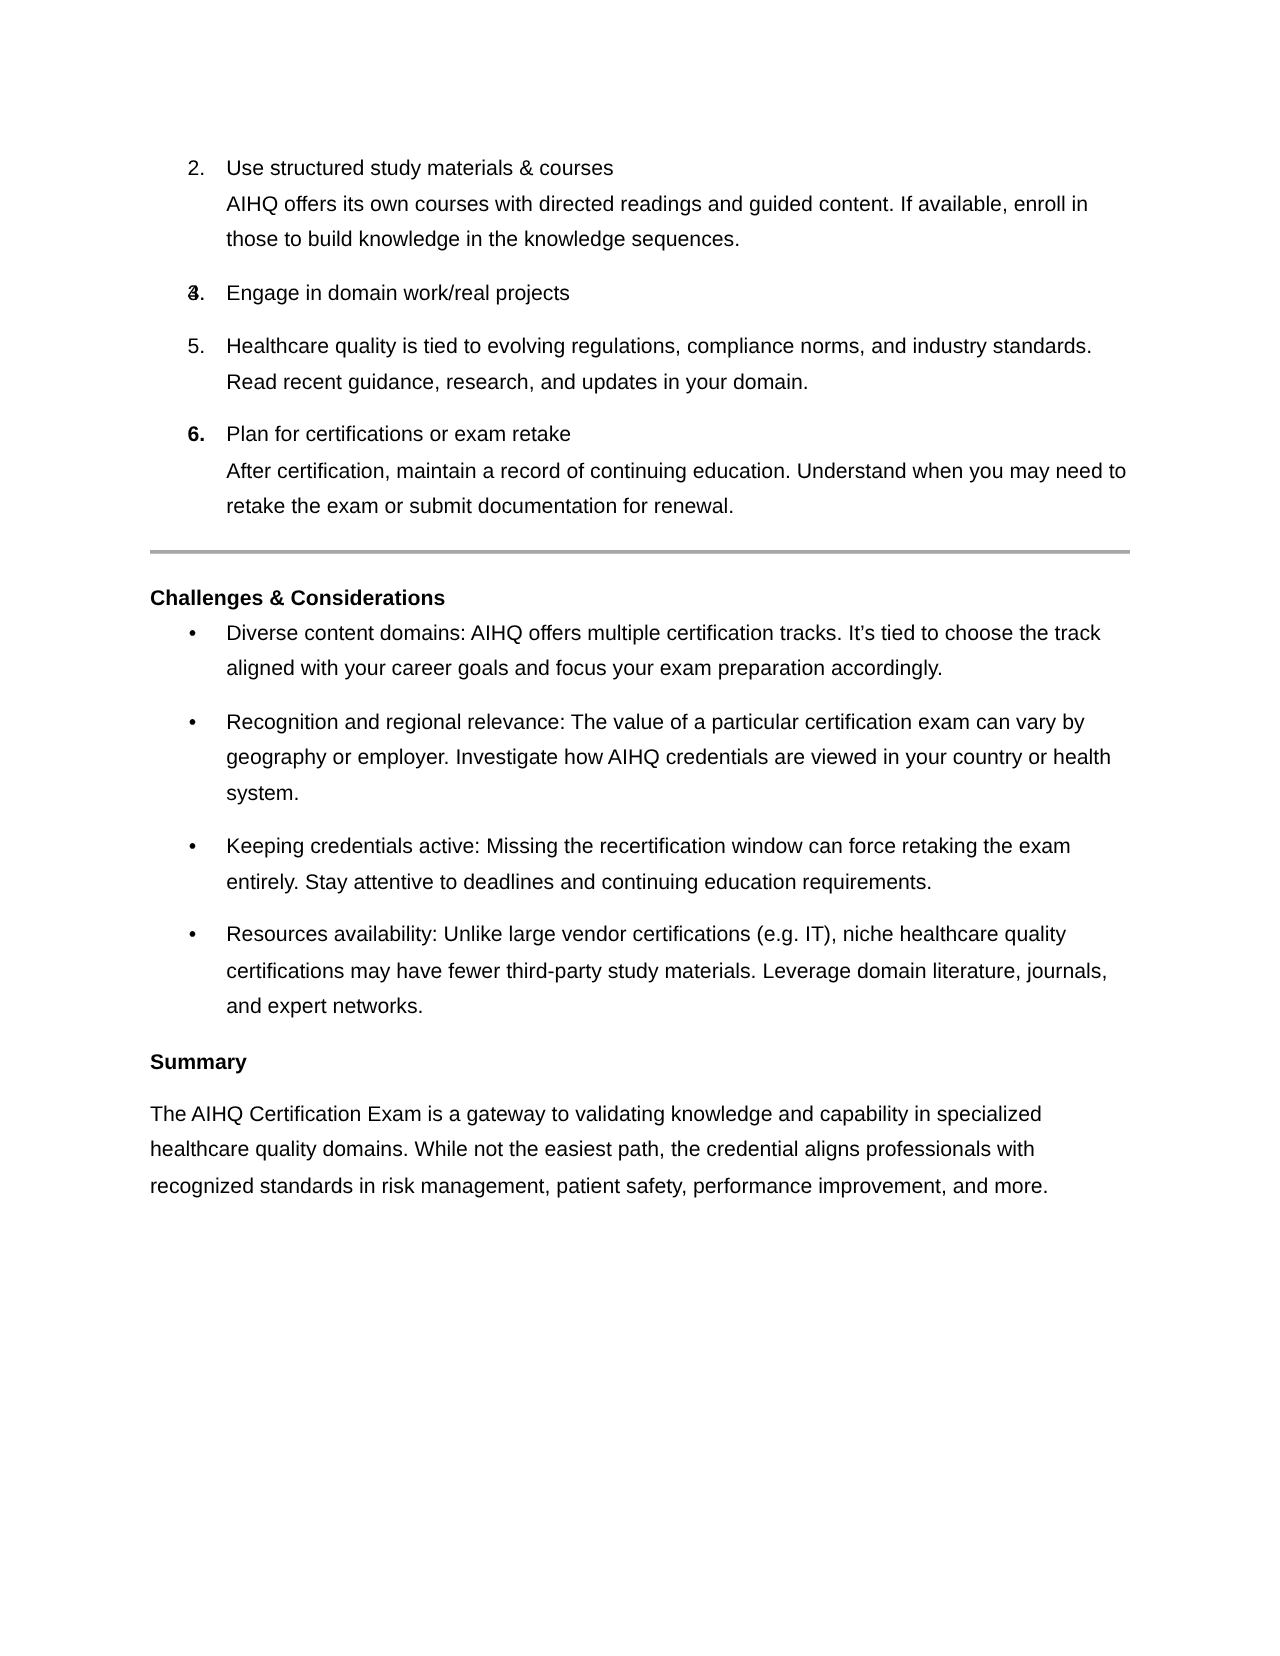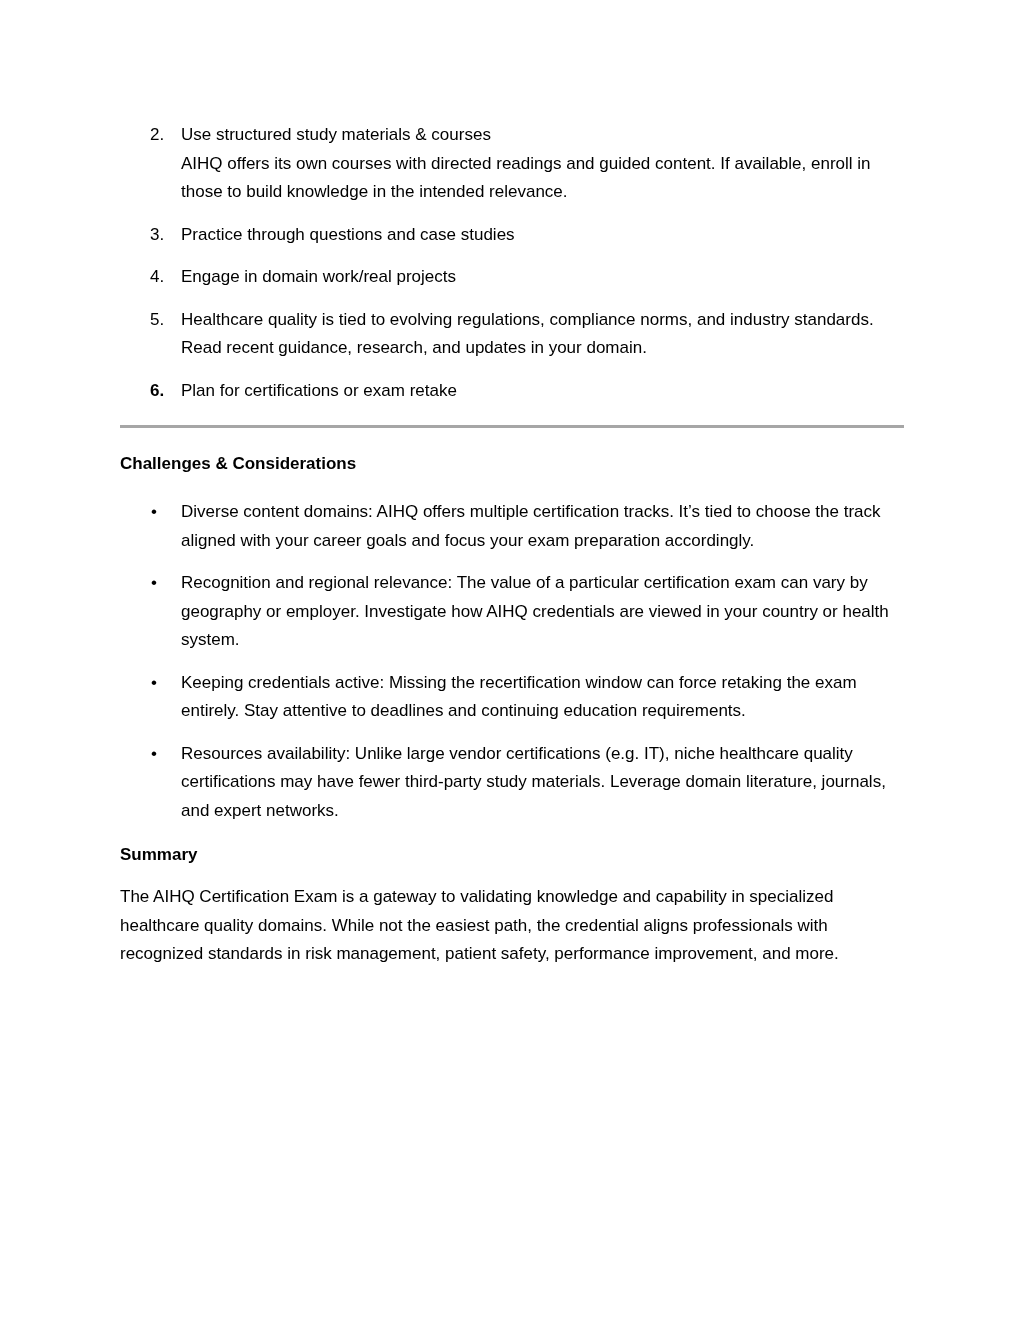--- a/index.html
+++ b/index.html
@@ -6,51 +6,51 @@
     body {
       width: 1024px; height: 1325px; position: relative; overflow: hidden;
       font-family: "Liberation Sans", sans-serif; color: #000;
       font-size: 17px;
     }
     .page { position: absolute; left: 120px; top: 121px; width: 784px; }
     .ol-item { position: relative; padding-left: 61px; margin-bottom: 14px; line-height: 28.5px; }
     .ol-num { position: absolute; left: 30px; top: 0; }
     .ol-num.bold { font-weight: bold; }
     .rule { height: 3px; background: #a6a6a6; margin-top: 20px; margin-bottom: 22px; }
-    .heading { font-weight: bold; line-height: 28px; margin-bottom: 20px; }
+    .heading { font-weight: bold; line-height: 28px; margin-bottom: 0; }
     .ul-item { position: relative; padding-left: 61px; margin-bottom: 14px; line-height: 28.5px; }
     .bullet { position: absolute; left: 31px; top: 0; }
     .para { line-height: 28.5px; }
     .heading.summary { margin-top: 16px; margin-bottom: 14px; }
   </style>
 </head>
 <body>
 
 <div class="page">
   <div>
     <div class="ol-item">
       <span class="ol-num">2.</span>
       <div>Use structured study materials &amp; courses</div>
-      <div>AIHQ offers its own courses with directed readings and guided content. If available, enroll in those to build knowledge in the intended relevance.</div>
+      <div>AIHQ offers its own courses with directed readings and guided content. If available, enroll in those to build knowledge in the knowledge sequences.</div>
     </div>
     <div class="ol-item">
       <span class="ol-num">3.</span>
-      <div>Practice through questions and case studies</div>
     </div>
     <div class="ol-item">
       <span class="ol-num">4.</span>
       <div>Engage in domain work/real projects</div>
     </div>
     <div class="ol-item">
       <span class="ol-num">5.</span>
       <div>Healthcare quality is tied to evolving regulations, compliance norms, and industry standards. Read recent guidance, research, and updates in your domain.</div>
     </div>
     <div class="ol-item">
       <span class="ol-num bold">6.</span>
       <div>Plan for certifications or exam retake</div>
+      <div>After certification, maintain a record of continuing education. Understand when you may need to retake the exam or submit documentation for renewal.</div>
     </div>
   </div>
 
   <div class="rule"></div>
 
   <div class="heading">Challenges &amp; Considerations</div>
   <div>
     <div class="ul-item">
       <span class="bullet">•</span>
       <span>Diverse content domains: AIHQ offers multiple certification tracks. It’s tied to choose the track aligned with your career goals and focus your exam preparation accordingly.</span>

